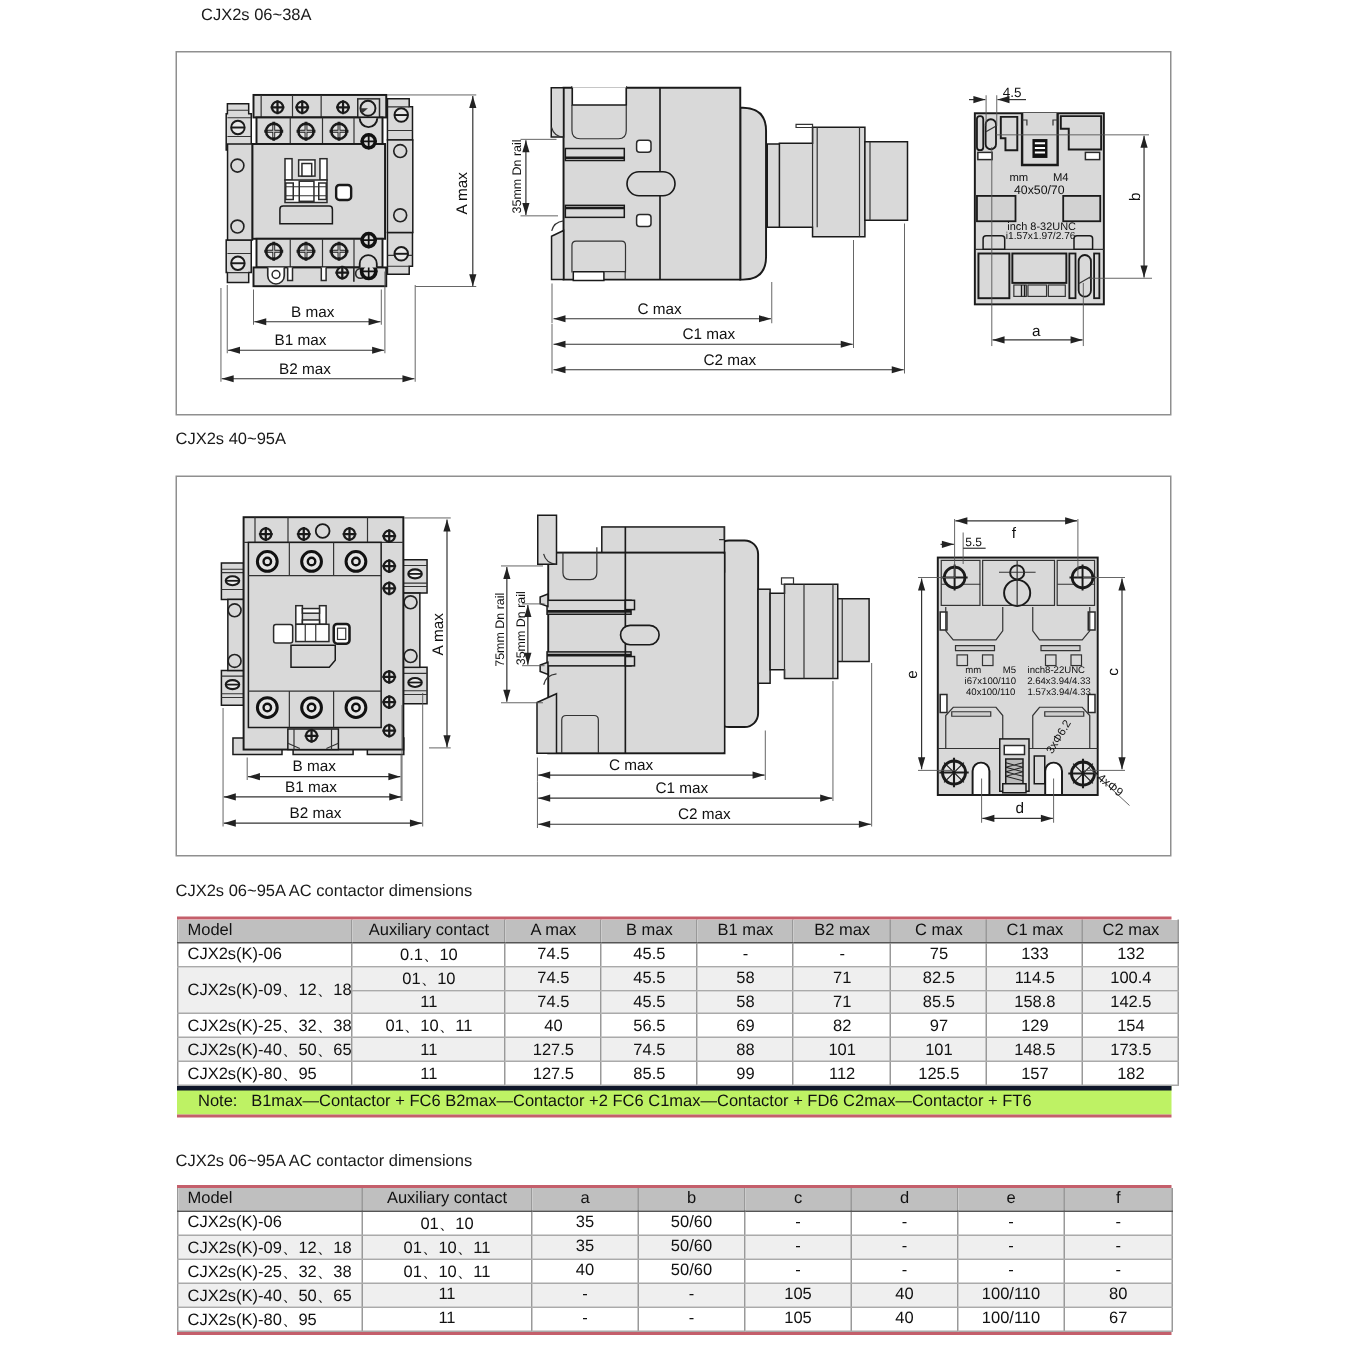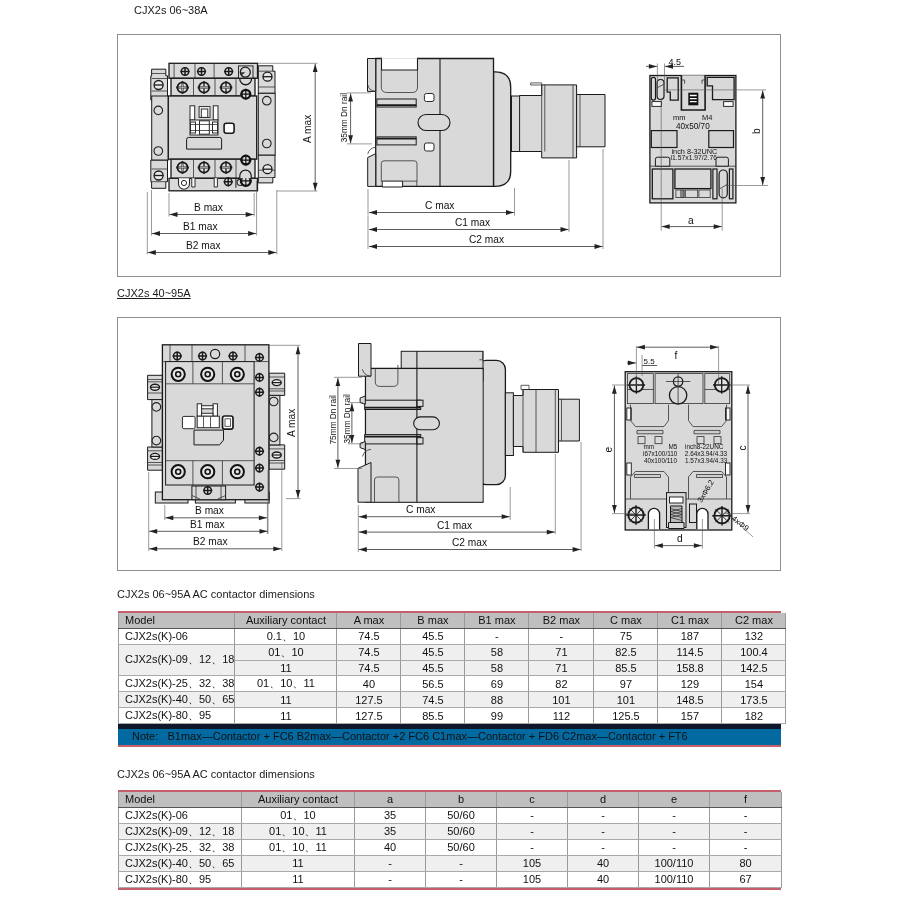--- a/index.html
+++ b/index.html
@@ -8,31 +8,31 @@
 .box{position:absolute;border:1px solid #8f8f8f;background:#fff;}
 table{border-collapse:collapse;table-layout:fixed;font-family:"Liberation Sans",sans-serif;}
 td,th{font-weight:normal;font-size:11px;color:#111;text-align:center;padding:0;overflow:hidden;white-space:nowrap;}
 .tw{position:absolute;}
 .redl{position:absolute;height:2px;background:#c45f6b;}
 tr{height:15.6px;padding-left:28px;}
 tr.hd{height:15px;}
 tr.hd td{background:#bfbfbf;border-bottom:1px solid #555;}
 td{border-left:1px solid #999;border-right:1px solid #999;border-bottom:1px solid #aaa;background:#fff;}
 tr.sh td{background:#efefef;}
-.noter{width:649px;height:15px;font-size:11px;color:#111;background:#0369a1;border-top:5px solid #0f172a;padding:1px 0 0 14px;}
+.noter{width:649px;height:15px;font-size:11px;color:#111;background:#bef264;border-top:3px solid #0f172a;padding:1px 0 0 14px;}
 </style>
 </head>
 <body>
 <div id="page">
 
 <div class="ttl" style="left:117px;top:4px;margin-left:17px;">CJX2s 06~38A</div>
 
 <div class="box" style="left:117px;top:34px;width:662px;height:241px;"></div>
 
-<div class="ttl" style="left:117px;top:287px;text-decoration:underline;">CJX2s 40~95A</div>
+<div class="ttl" style="left:117px;top:287px;">CJX2s 40~95A</div>
 
 <div class="box" style="left:117px;top:317px;width:662px;height:252px;"></div>
 
 <svg id="dr" width="901" height="580" viewBox="0 0 901 580" style="position:absolute;left:0;top:0;">
 <defs>
 <marker id="ae" markerWidth="10" markerHeight="8" refX="9" refY="4" orient="auto" markerUnits="userSpaceOnUse">
           <path d="M9,4 L1,1.6 L1,6.4 z" fill="#222"></path>
         </marker>
 <marker id="as" markerWidth="10" markerHeight="8" refX="1" refY="4" orient="auto" markerUnits="userSpaceOnUse">
           <path d="M1,4 L9,1.6 L9,6.4 z" fill="#222"></path>
@@ -590,21 +590,21 @@
             <td>C2 max</td>
           </tr>
 <tr>
             <td style="text-align:left;padding-left:6px;">CJX2s(K)-06</td>
             <td>0.1、10</td>
             <td>74.5</td>
             <td>45.5</td>
             <td>-</td>
             <td>-</td>
             <td>75</td>
-            <td>187</td>
+            <td>133</td>
             <td>132</td>
           </tr>
 <tr class="sh">
             <td style="text-align:left;padding-left:6px;" rowspan="2">CJX2s(K)-09、12、18</td>
             <td>01、10</td>
             <td>74.5</td>
             <td>45.5</td>
             <td>58</td>
             <td>71</td>
             <td>82.5</td>

